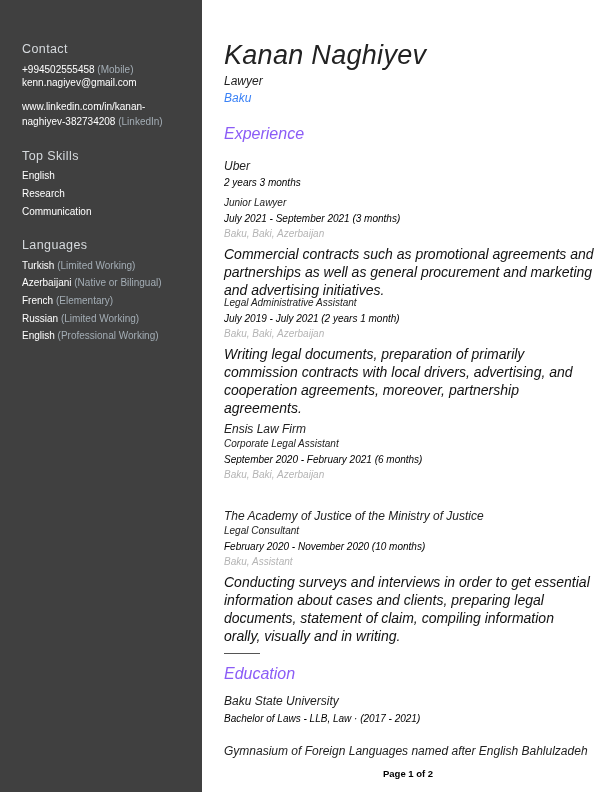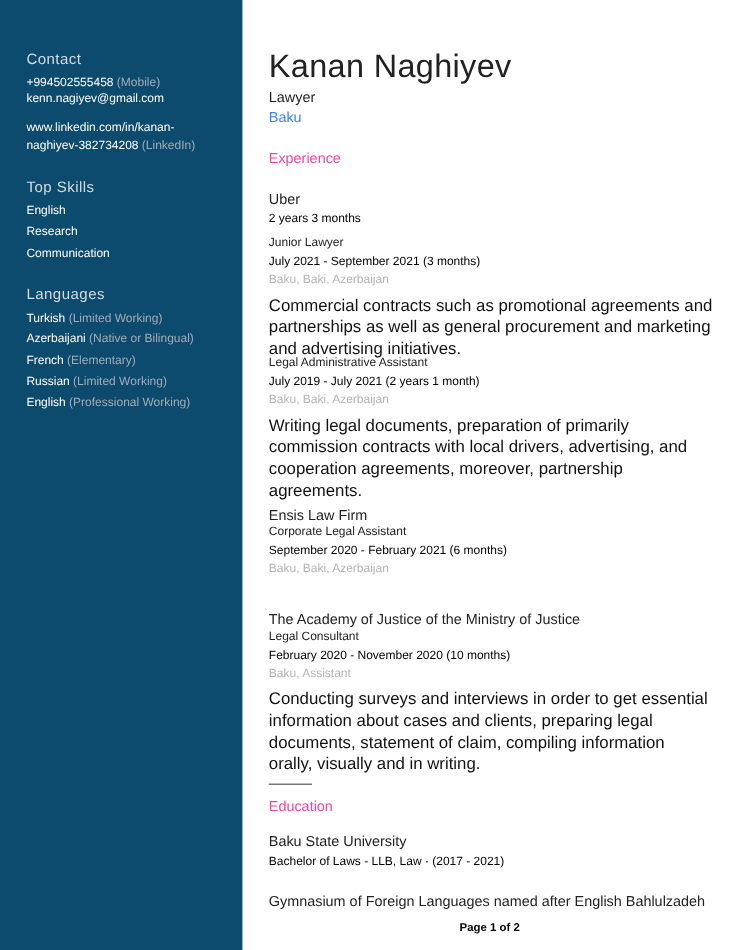--- a/index.html
+++ b/index.html
@@ -4,37 +4,37 @@
 <style>
   html, body { margin: 0; padding: 0; }
   body {
     width: 612px; height: 792px; position: relative; overflow: hidden;
     background: #ffffff;
     font-family: "Liberation Sans", sans-serif;
     color: #000;
   }
   .sidebar {
     position: absolute; left: 0; top: 0; width: 202px; height: 792px;
-    background: #0c4a6e;
+    background: #404040;
   }
   .side-head {
     position: absolute; left: 22px; font-size: 12.5px; color: #d6dade;
     letter-spacing: 0.4px;
   }
   .side-line {
     position: absolute; left: 22px; font-size: 10px; color: #ffffff;
     white-space: nowrap; line-height: 12px; text-align: right;
   }
   .side-line .muted { color: #a3adb5; }
   .main { position: absolute; left: 224px; top: 0; right: 0; }
-  .abs { position: absolute; white-space: nowrap; }
+  .abs { position: absolute; white-space: nowrap; font-style: italic; }
   .name { font-size: 27px; color: #222; top: 40px; left: 0; letter-spacing: 0.3px; }
   .headline { font-size: 12px; color: #222; top: 74px; text-align: center; }
   .loc-top { font-size: 12px; color: #3b82f6; top: 91px; }
-  .section { font-size: 12px; color: #ec4899; }
+  .section { font-size: 16px; color: #8b5cf6; }
   .company { font-size: 12px; color: #222; }
   .meta { font-size: 10px; color: #000; }
   .role { font-size: 10px; color: #222; text-align: right; }
   .loc { font-size: 10px; color: #b4b4b4; }
   .desc { font-size: 14px; color: #111; line-height: 18px; white-space: normal; width: 370px; }
   .rule { position: absolute; left: 0; width: 36px; height: 1px; background: #555; }
   .footer { position: absolute; left: 383px; top: 768px; font-size: 9.5px; font-weight: bold; color: #000; }
 </style>
 </head>
 <body>

